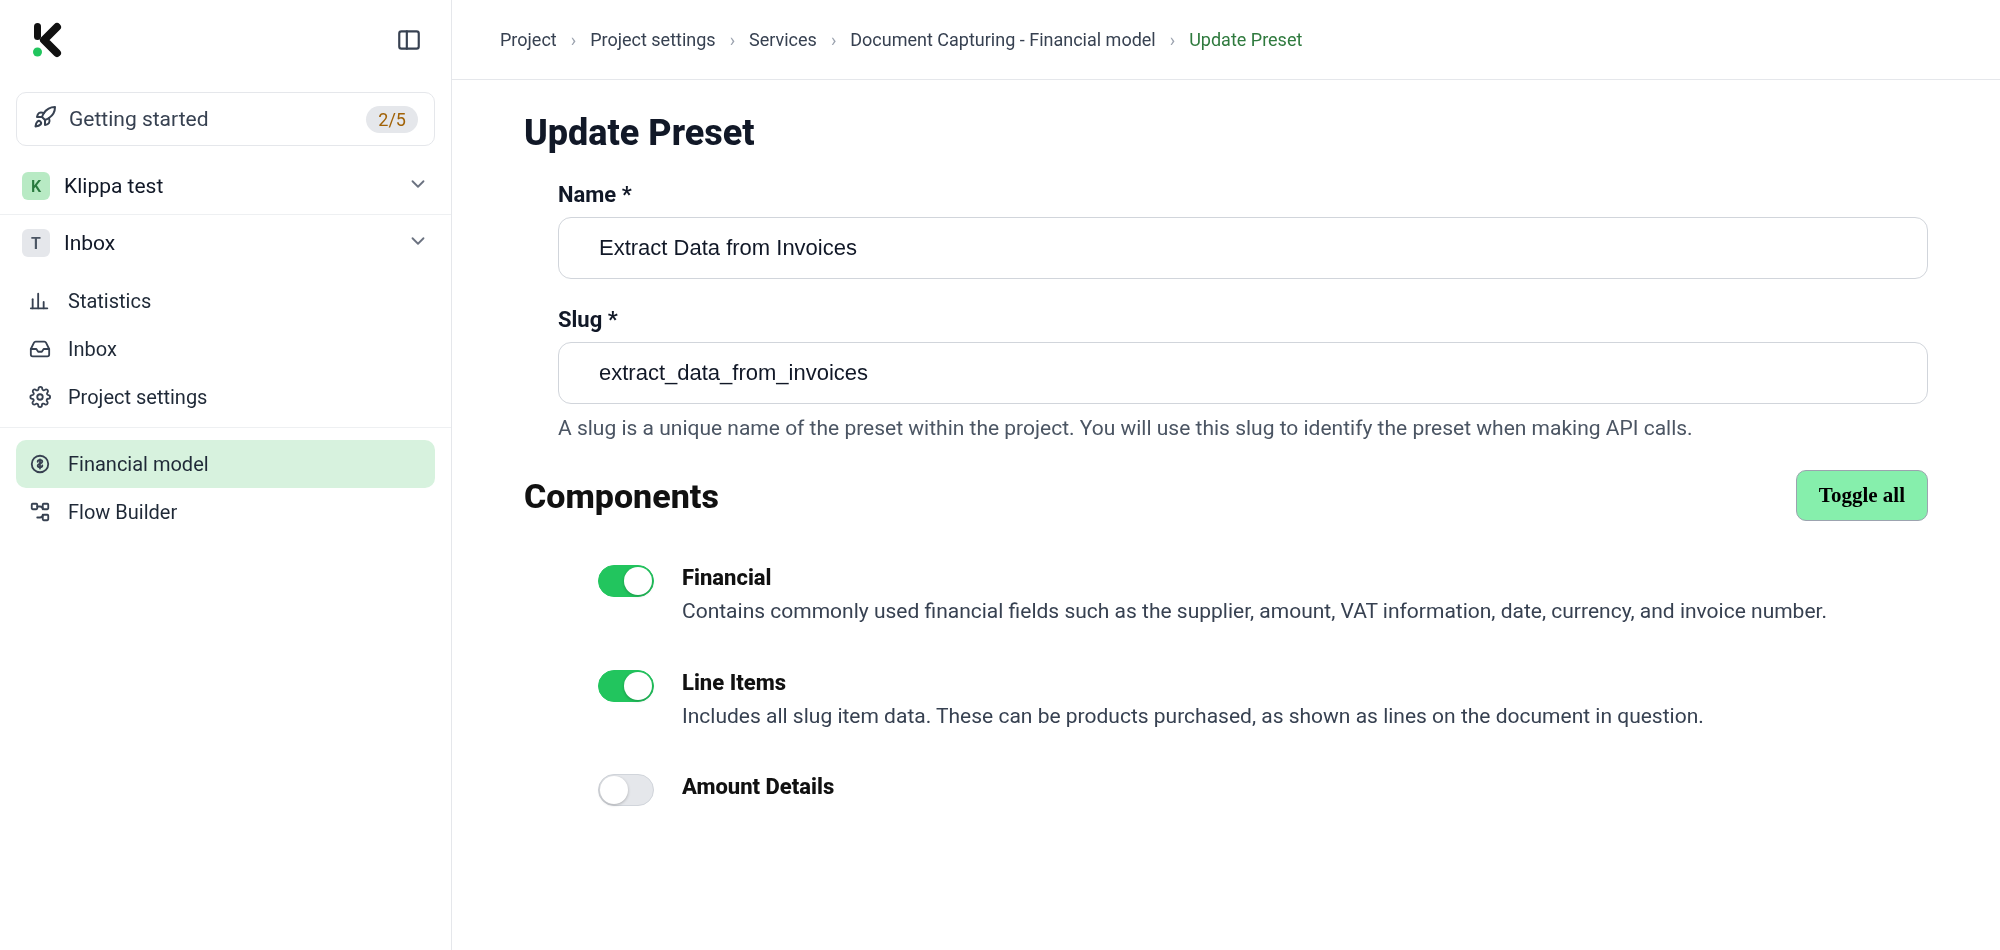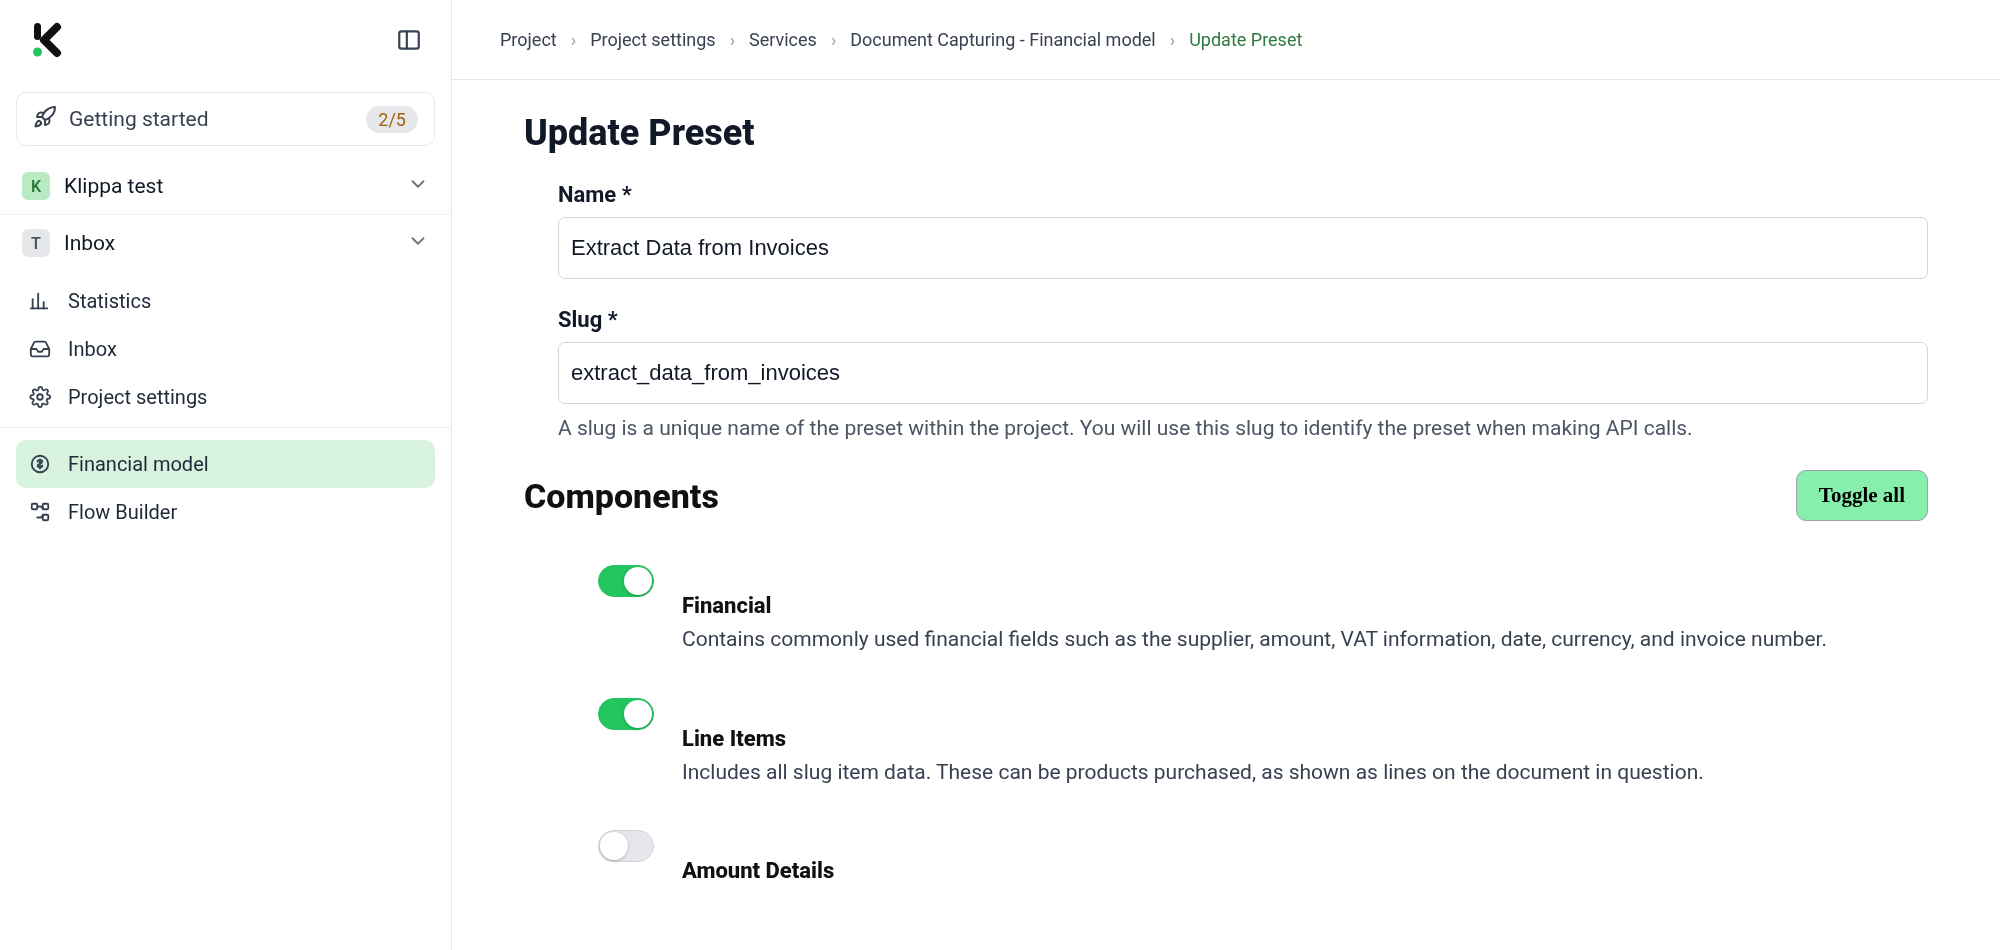--- a/index.html
+++ b/index.html
@@ -152,22 +152,22 @@
       font-size: 22px;
       font-weight: 700;
       color: #111827;
       margin-bottom: 10px;
     }
     .text-input {
       width: 100%;
       max-width: 1460px;
       height: 62px;
       border: 1px solid #d1d5db;
-      border-radius: 7px;
-      padding: 0 12px;
+      border-radius: 13px;
+      padding: 0 40px;
       font-size: 22px;
       color: #111827;
       background: #fff;
     }
     .help-text {
       margin-top: 12px;
       font-size: 21px;
       color: #4b5563;
     }
     .components-header {
@@ -222,21 +222,20 @@
     .switch.on {
       background: #22c55e;
       border-color: #22c55e;
     }
     .switch.on .thumb { left: 25px; }
     .component-body { flex: 1; }
     .component-title {
       font-size: 22px;
       font-weight: 800;
       margin-bottom: 6px;
-      margin-top: 28px;
     }
     .component-desc {
       font-size: 21px;
       color: #374151;
       line-height: 1.5;
     }
   </style>
 </head>
 <body>
 

